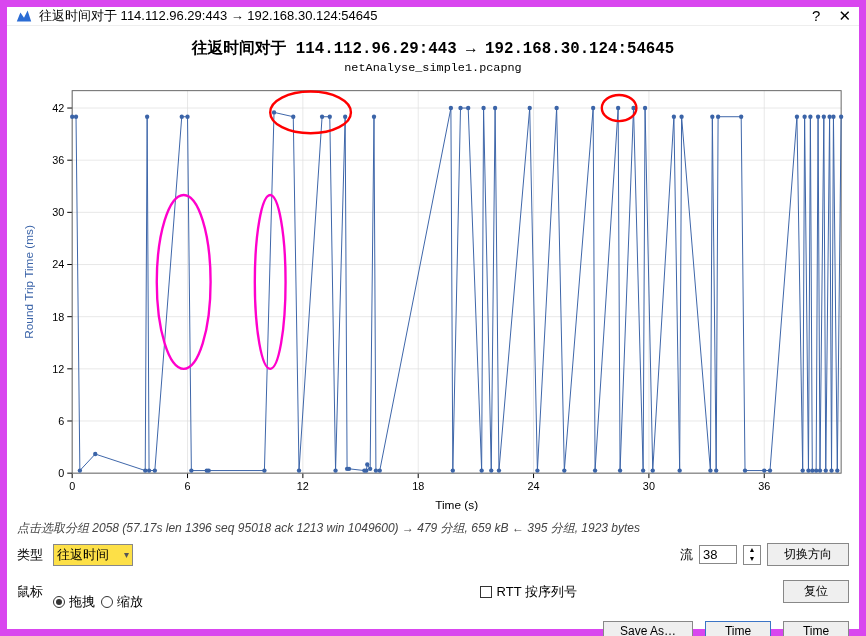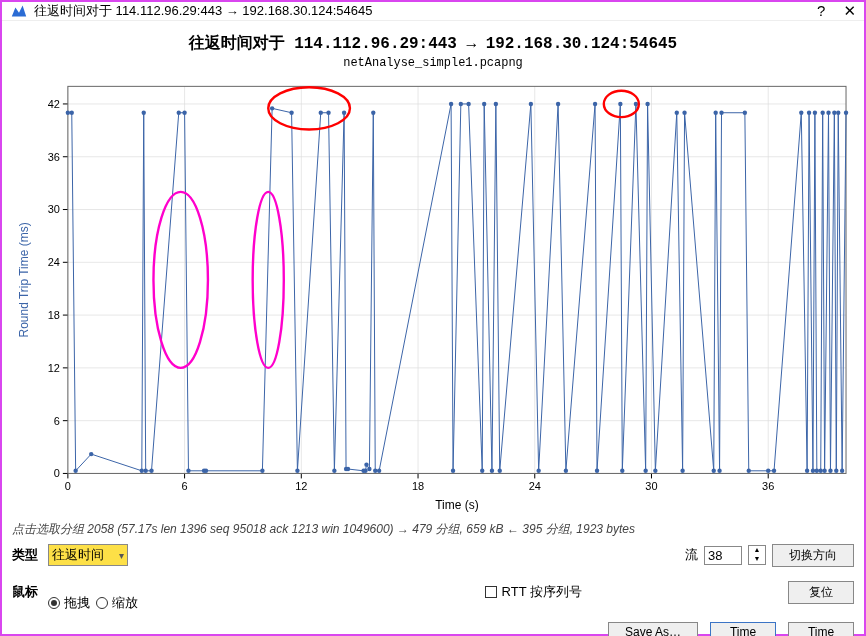--- a/index.html
+++ b/index.html
@@ -1,27 +1,27 @@
 <!DOCTYPE html>
 <html><head>
 <meta charset="utf-8">
 <style>
   * { box-sizing: border-box; }
   html, body { margin: 0; padding: 0; font-family: "Microsoft YaHei", "SimSun", Arial, sans-serif; font-size: 13px; background: #fff; color: #000; }
-  .window { width: 866px; height: 636px; border: 2px solid #d946ef; display: flex; flex-direction: column; }
+  .window { width: 866px; height: 636px; border: 7px solid #d946ef; display: flex; flex-direction: column; }
   .titlebar { height: 32px; display: flex; align-items: center; padding: 0 8px; border-bottom: 1px solid #eee; }
   .titlebar .shark { width: 18px; height: 18px; margin-right: 6px; }
   .titlebar .title { flex: 1; font-size: 13px; }
   .titlebar .btns { display: flex; gap: 18px; font-size: 15px; }
   .titlebar .btns span { cursor: pointer; }
   .chart-area { flex: 1; padding: 4px 8px 2px 8px; position: relative; }
   .bottom { padding: 4px 10px 8px 10px; display: flex; flex-direction: column; gap: 6px; }
   .status { font-style: italic; color: #444; font-size: 12px; }
   .row { display: flex; align-items: center; gap: 6px; }
-  .row .label { min-width: 30px; font-weight: bold; }
+  .row .label { min-width: 30px; }
   .select-box { border: 1px solid #888; padding: 1px 3px; background: #fde047; min-width: 80px; display: flex; align-items: center; justify-content: space-between; }
   .select-box .chev { font-size: 10px; margin-left: 6px; color: #555; }
   .spacer { flex: 1; }
   .small-input { width: 38px; border: 1px solid #888; padding: 1px 3px; text-align: left; }
   .spin { border: 1px solid #888; width: 18px; height: 20px; display: flex; flex-direction: column; }
   .spin div { flex: 1; font-size: 7px; text-align: center; line-height: 8px; cursor: pointer; }
   .btn { border: 1px solid #888; padding: 2px 16px; background: #efefef; cursor: pointer; font-size: 12px; min-width: 66px; text-align: center; }
   .btn.primary { border: 1px solid #3b74c5; }
   .radio { display: flex; align-items: center; gap: 4px; cursor: pointer; margin-top: 21px; }
   .radio-circle { width: 12px; height: 12px; border: 1px solid #333; border-radius: 50%; display: flex; align-items: center; justify-content: center; }

